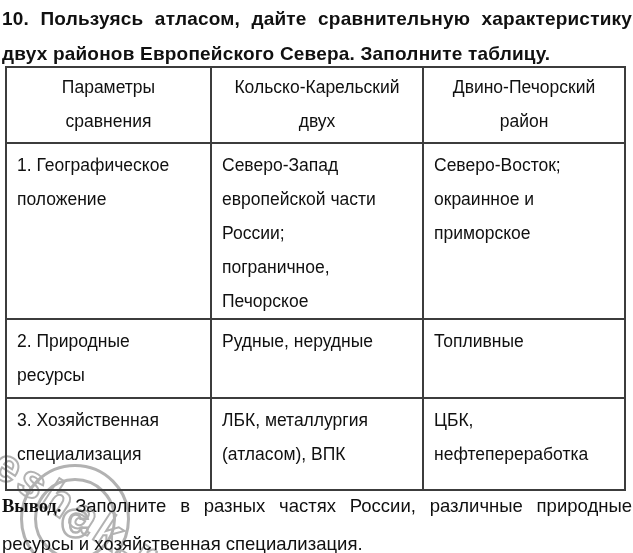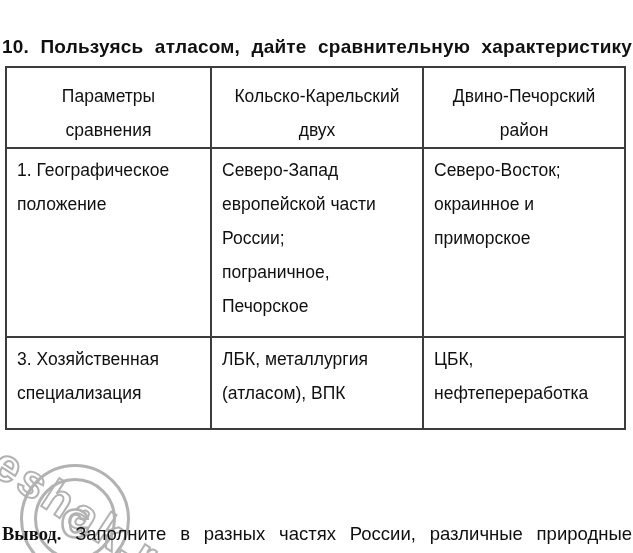--- a/index.html
+++ b/index.html
@@ -16,41 +16,41 @@
     color: var(--text);
     position: relative;
     overflow: hidden;
   }
   .page { position: absolute; inset: 0; overflow: hidden; }
   .content { position: relative; z-index: 1; }
 
   
   .intro { position: absolute; left: 2px; top: 1px; width: 630px;
            font-weight: bold; font-size: 19px; line-height: 35px; letter-spacing: 0.2px; }
-  .line-just { text-align: justify; text-align-last: justify; margin-top: 28px; }
+  .line-just { text-align: justify; text-align-last: justify; }
 
   
   table.cmp {
     position: absolute; left: 5px; top: 66px;
     width: 619px;
     border-collapse: collapse;
     table-layout: fixed;
   }
   table.cmp th, table.cmp td {
     border: 2px solid var(--border);
     font-size: 17.5px;
     font-weight: normal;
     line-height: 34px;
     vertical-align: top;
     white-space: pre-line;
     background: transparent;
     color: var(--text);
   }
-  table.cmp th { text-align: center; padding: 11px 6px 0 6px; height: 76px; }
-  table.cmp td { text-align: left; padding: 4px 8px 13px 10px; }
+  table.cmp th { text-align: center; padding: 2px 6px 0 6px; height: 76px; }
+  table.cmp td { text-align: left; padding: 4px 8px 0 10px; }
   tr.row-geo  td { height: 175px; }
   tr.row-res  td { height: 79px; }
   tr.row-spec td { height: 92px; }
 
   
   .conclusion { position: absolute; left: 2px; top: 487px; width: 630px;
                 font-size: 18.5px; line-height: 38px; }
   .conclusion .label { font-weight: bold; font-family: Liberation Serif, serif; }
 
   
@@ -90,20 +90,21 @@
         <span class="wm-c">c</span>
       </div>
     </div>
     <div class="wm-text">reshak.ru</div>
   </div>
 
   <div class="content">
 
     <div class="intro">
       <div class="line-just">10. Пользуясь атласом, дайте сравнительную характеристику</div>
+      <div>двух районов Европейского Севера. Заполните таблицу.</div>
     </div>
 
     <table class="cmp">
       <colgroup>
         <col style="width:205px">
         <col style="width:212px">
         <col style="width:202px">
       </colgroup>
       <thead>
         <tr>
@@ -121,20 +122,26 @@
 положение</td>
           <td>Северо-Запад
 европейской части
 России;
 пограничное,
 Печорское</td>
           <td>Северо-Восток;
 окраинное и
 приморское</td>
         </tr>
+        <tr class="row-res">
+          <td>2. Природные
+ресурсы</td>
+          <td>Рудные, нерудные</td>
+          <td>Топливные</td>
+        </tr>
         <tr class="row-spec">
           <td>3. Хозяйственная
 специализация</td>
           <td>ЛБК, металлургия
 (атласом), ВПК</td>
           <td>ЦБК,
 нефтепереработка</td>
         </tr>
       </tbody>
     </table>

